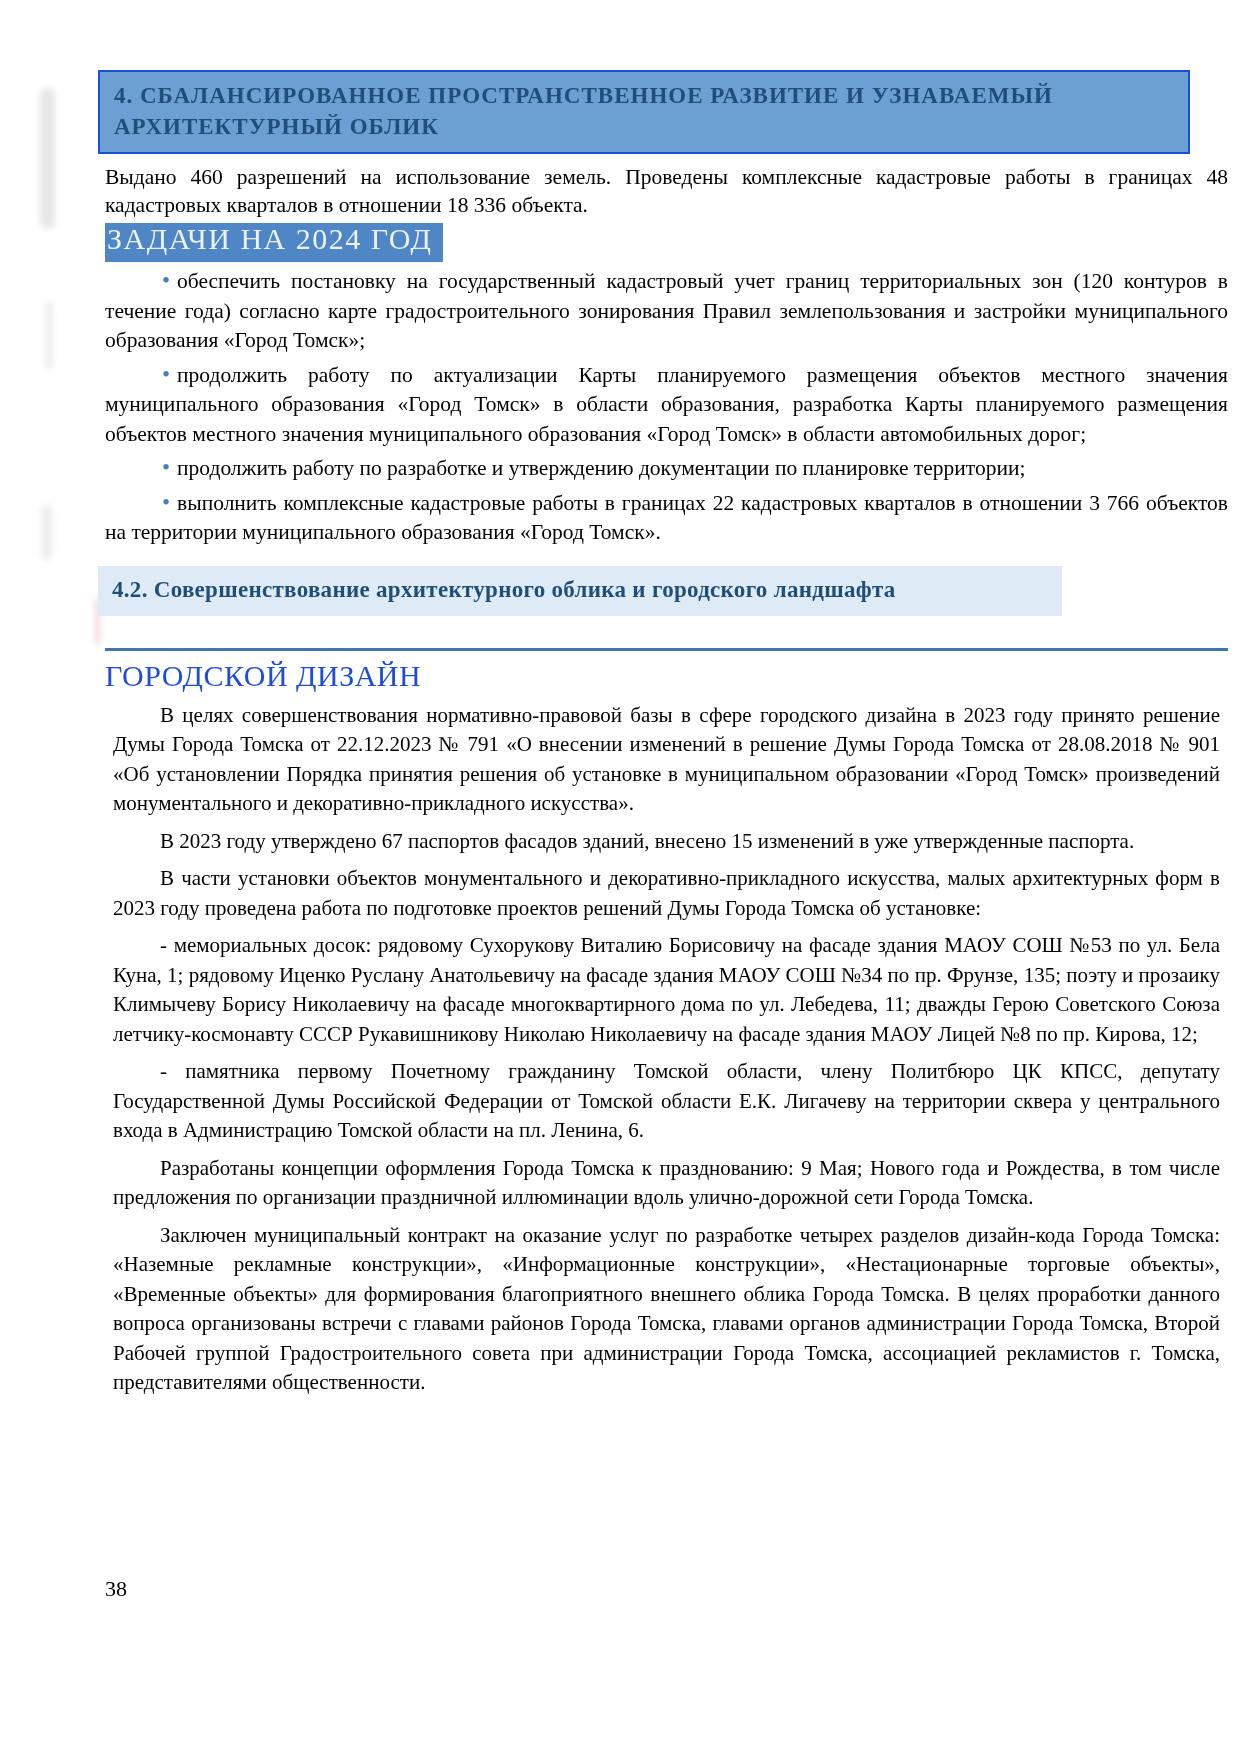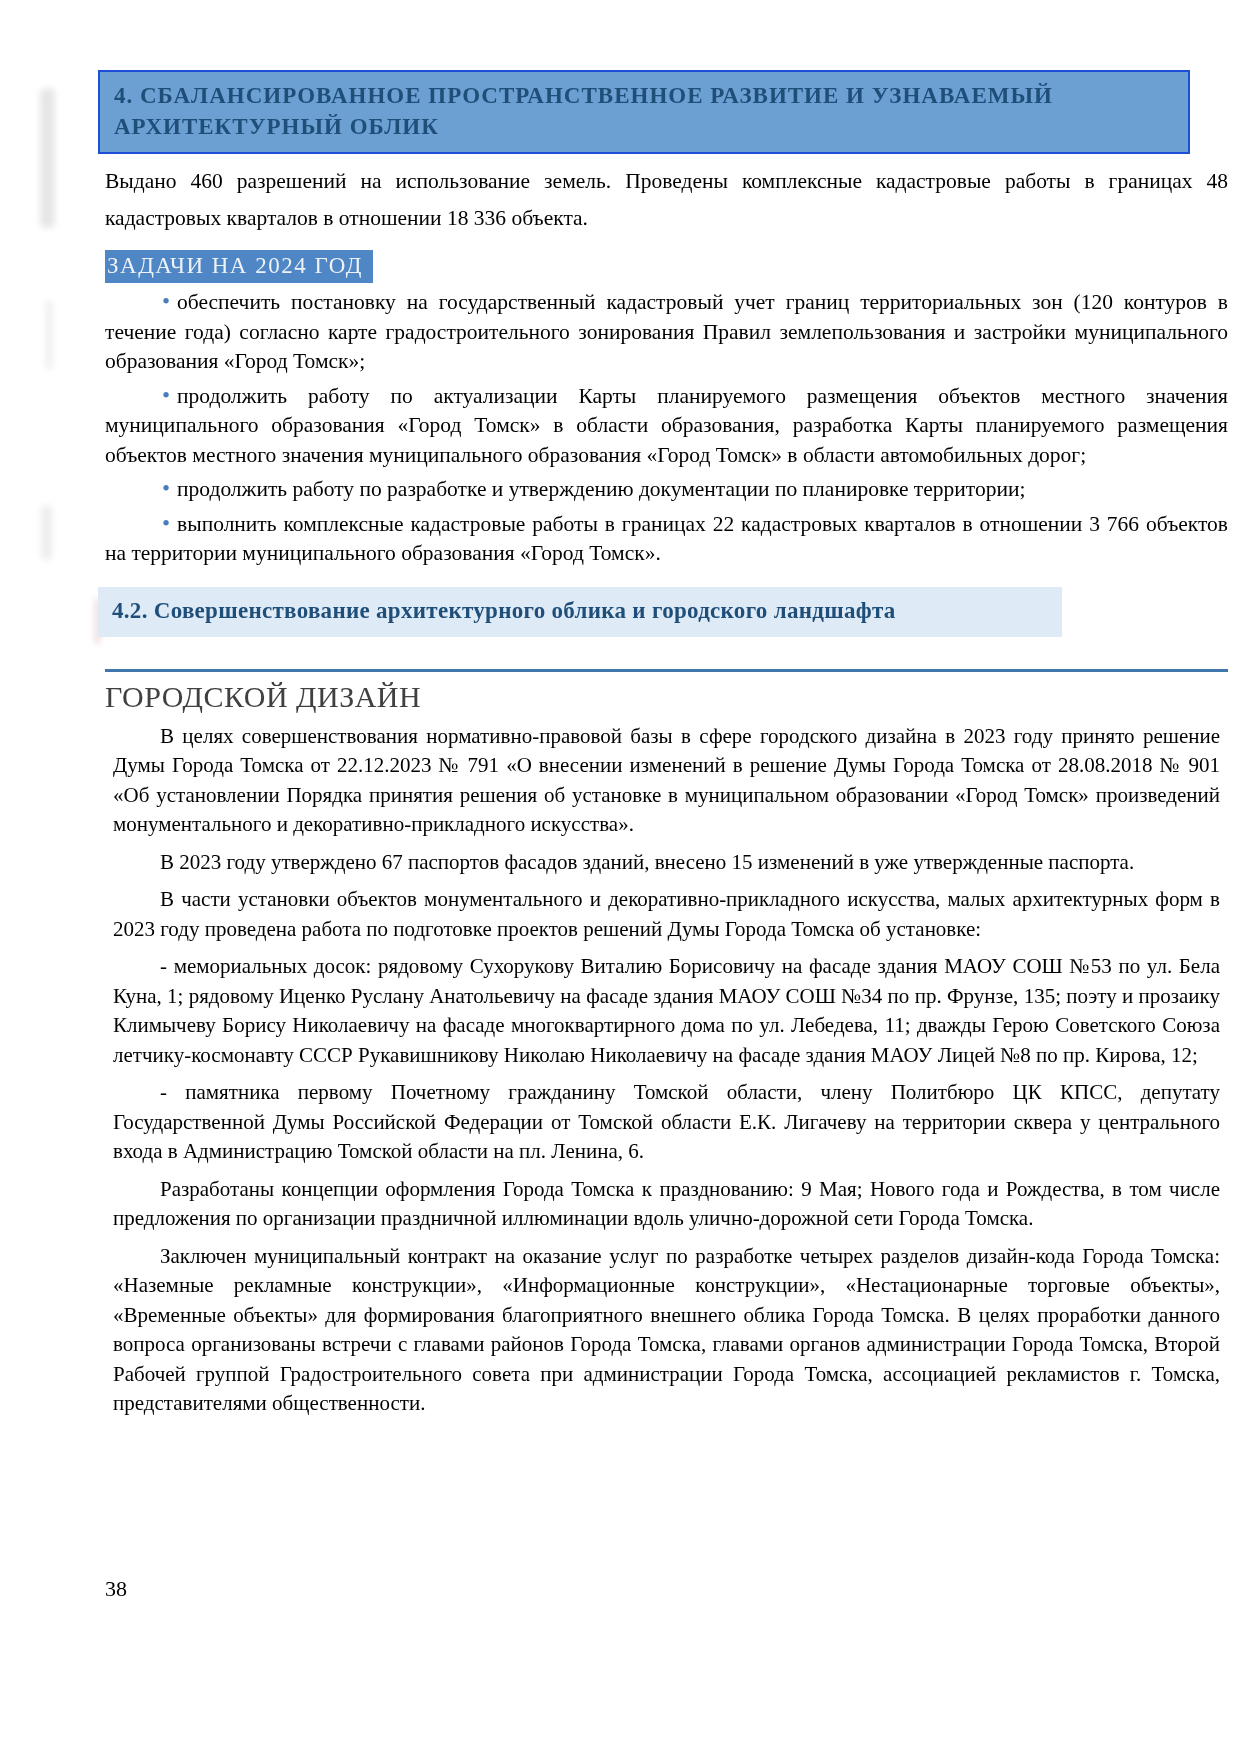--- a/index.html
+++ b/index.html
@@ -28,33 +28,33 @@
     padding: 8px 14px 10px 14px;
     color: #1F4E79;
     font-weight: bold;
     font-size: 23px;
     line-height: 31px;
     letter-spacing: 1px;
   }
   .intro-para {
     margin: 9px 0 0 0;
     font-size: 21.5px;
-    line-height: 37px;
+    line-height: 28px;
     text-align: justify;
   }
   
   .tasks-label {
     display: inline-block;
-    margin-top: 13px;
+    margin-top: 4px;
     background: #4E86C6;
     color: #EEF2F6;
-    font-size: 23px;
+    font-size: 30px;
     line-height: 31px;
     letter-spacing: 1.5px;
-    padding: 0 10px 2px 2px;
+    padding: 0 10px 8px 2px;
   }
   .task {
     margin: 4px 0 0 0;
     font-size: 21.5px;
     line-height: 29.5px;
     text-align: justify;
     text-indent: 57px;
   }
   .task .bullet {
     color: #4A7EBB;
@@ -74,21 +74,21 @@
     letter-spacing: 0.3px;
   }
   
   .design {
     margin-top: 32px;
     border-top: 3px solid #3F76AC;
     padding-top: 8px;
   }
   .design-heading {
     margin: 0 0 8px 0;
-    color: #404040;
+    color: #1d4ed8;
     font-size: 30px;
     font-weight: normal;
     letter-spacing: 0.5px;
   }
   .para {
     margin: 8px;
     font-size: 21px;
     line-height: 29.5px;
     text-align: justify;
     text-indent: 47px;

